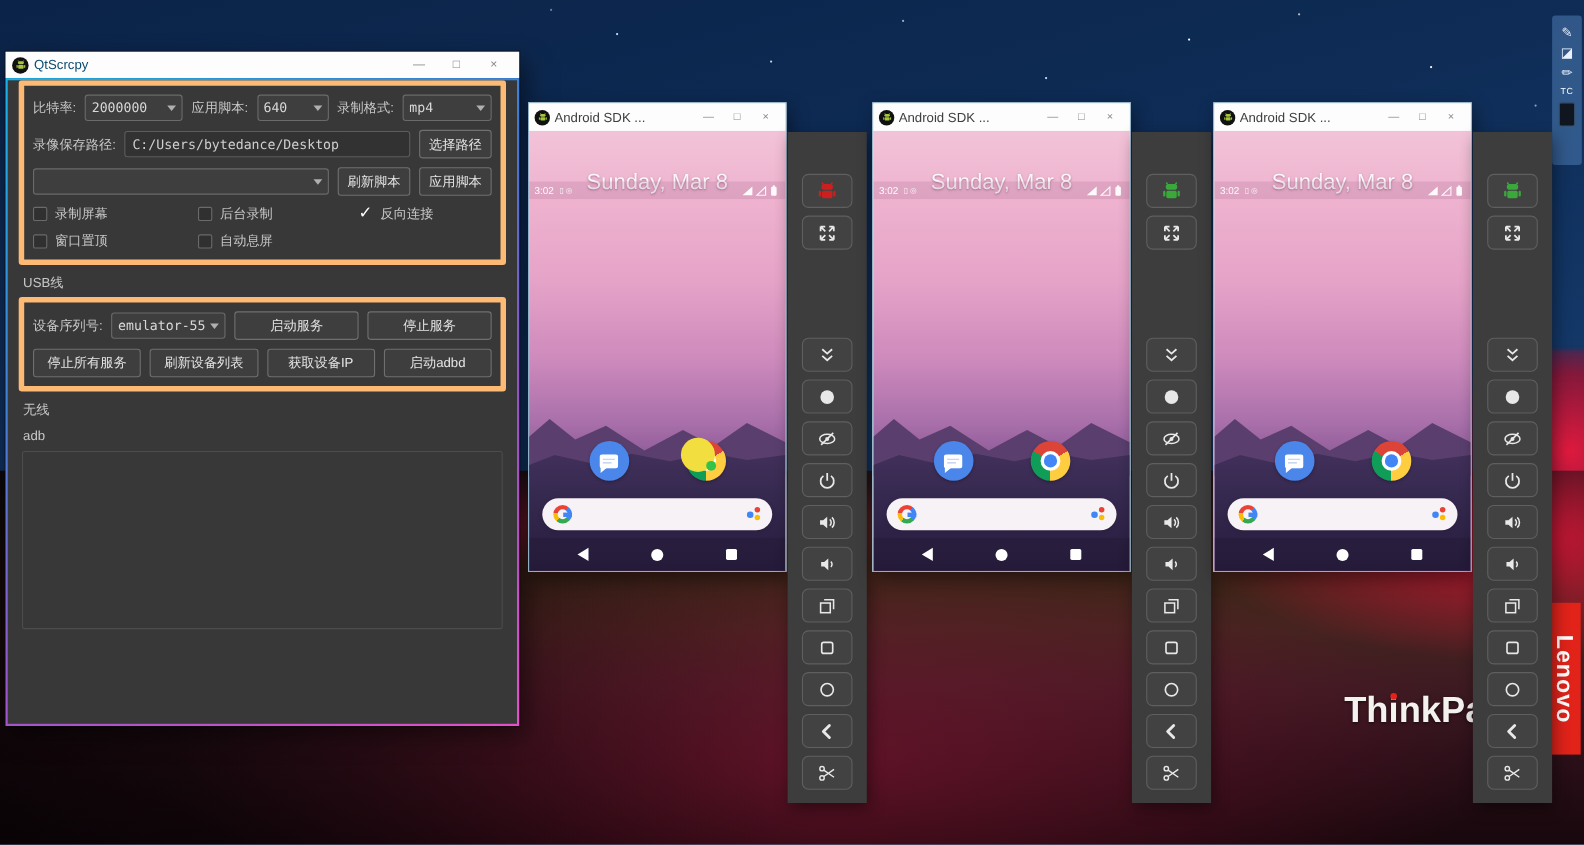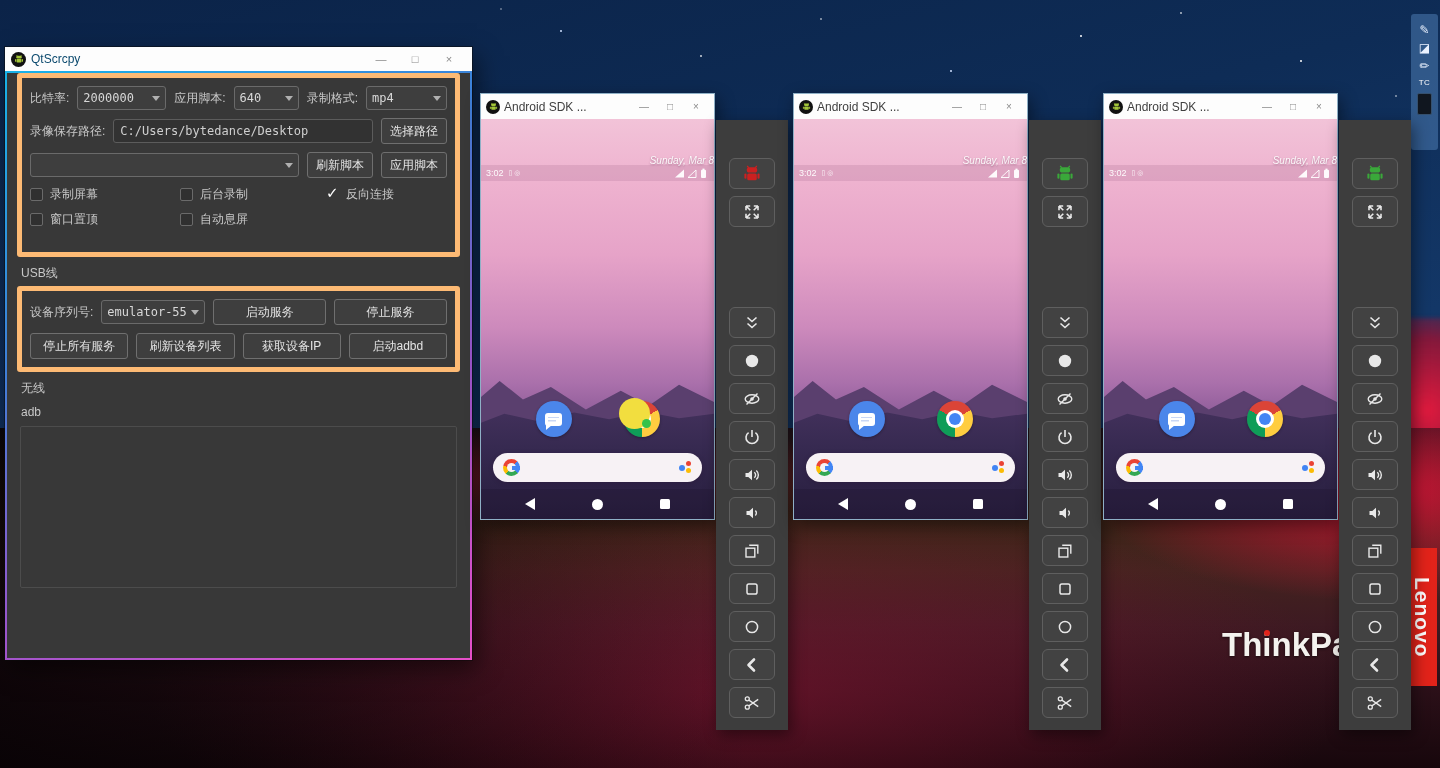--- a/index.html
+++ b/index.html
@@ -77,21 +77,21 @@
 
   .qt-btn { background:#3e3e3e; border:1px solid #6f6f6f; border-radius:3px; color:#e4e4e4;
     font-size:12px; height:26px; padding:0 8px; white-space:nowrap; cursor:default;
     font-family:"Liberation Sans","DejaVu Sans",sans-serif; }
 
   .qt-input { background:#323232; border:1px solid #5c5c5c; border-radius:3px; height:24px;
     color:#cfcfcf; font-size:12px; padding:0 6px; font-family:"DejaVu Sans Mono",monospace; outline:none; }
   .qt-input.dim { color:#8e8e8e; }
 
   .cb-grid3 { display:grid; grid-template-columns:150px 146px 1fr; margin-bottom:8px; }
-  .cb-grid2 { display:grid; grid-template-columns:150px 1fr; margin-bottom:16px; }
+  .cb-grid2 { display:grid; grid-template-columns:150px 1fr; margin-bottom:0; }
   .checkbox { display:flex; align-items:center; gap:7px; cursor:default; }
   .cb-box { width:13px; height:13px; background:#303030; border:1px solid #6a6a6a; border-radius:2px;
     position:relative; flex-shrink:0; }
   .checkbox.checked .cb-box { background:transparent; border-color:transparent; }
   .checkbox.checked .cb-box::after { content:"✓"; position:absolute; left:-1px; top:-5px;
     color:#fff; font-size:15px; font-weight:bold; }
   .cb-label { color:#c8c8c8; font-size:12px; }
 
   .btn-grid4 { display:grid; grid-template-columns:1fr 1fr 1fr 1fr; gap:8px; }
   .console { border:1px solid #4c4c4c; border-radius:2px; height:162px; margin:7px 3px 0;
@@ -113,22 +113,22 @@
     clip-path: polygon(0 42%,8% 16%,18% 46%,30% 26%,45% 62%,60% 32%,72% 56%,85% 22%,100% 50%,100% 100%,0 100%); }
   .mtn-front { position:absolute; left:0; right:0; top:288px; bottom:0;
     background: linear-gradient(180deg,#43315c 0%,#372a51 35%,#2e2346 70%,#281e3e 100%);
     clip-path: polygon(0 14%,10% 6%,25% 13%,40% 5%,55% 11%,70% 4%,85% 10%,100% 6%,100% 100%,0 100%); }
 
   .p-statusbar { position:absolute; left:0; right:0; top:0; height:16px;
     background:rgba(130,70,110,.15); display:flex; align-items:center; padding:0 5px; z-index:5;margin-top:46px; }
   .p-time { color:#fff; font-size:9px; opacity:.95; }
   .p-sicons-left { display:flex; gap:3px; margin-left:5px; color:rgba(255,255,255,.85); font-size:7px; }
   .p-sicons-right { margin-left:auto; display:flex; align-items:center; }
-  .p-date { position:absolute; left:0; right:0; top:36px; text-align:right; z-index:4;
-    color:rgba(255,255,255,.92); font-size:10px; text-shadow:0 1px 2px rgba(110,55,90,.55);font-style:italic; }
+  .p-date { position:absolute; left:0; right:0; top:36px; text-align:center; z-index:4;
+    color:rgba(255,255,255,.92); font-size:20px; text-shadow:0 1px 2px rgba(110,55,90,.55); }
 
   .p-apps { position:absolute; left:0; right:0; top:282px; display:flex; justify-content:center;
     gap:52px; z-index:6; }
   .app-icon { width:36px; height:36px; border-radius:50%; position:relative; box-shadow:0 1px 3px rgba(0,0,0,.3); }
   .icon-messages { background:#4b86ea; display:flex; align-items:center; justify-content:center; }
   .msg-bubble { width:17px; height:13px; background:#fff; border-radius:3px; position:relative;
     background-image: linear-gradient(#c9d7f5 1.5px, transparent 1.5px), linear-gradient(#c9d7f5 1.5px, transparent 1.5px);
     background-size: 11px 1.5px, 8px 1.5px; background-position: 3px 4px, 3px 7.5px; background-repeat:no-repeat; }
   .msg-bubble::after { content:""; position:absolute; left:1px; bottom:-4px; width:0; height:0;
     border-top:5px solid #fff; border-right:6px solid transparent; }

